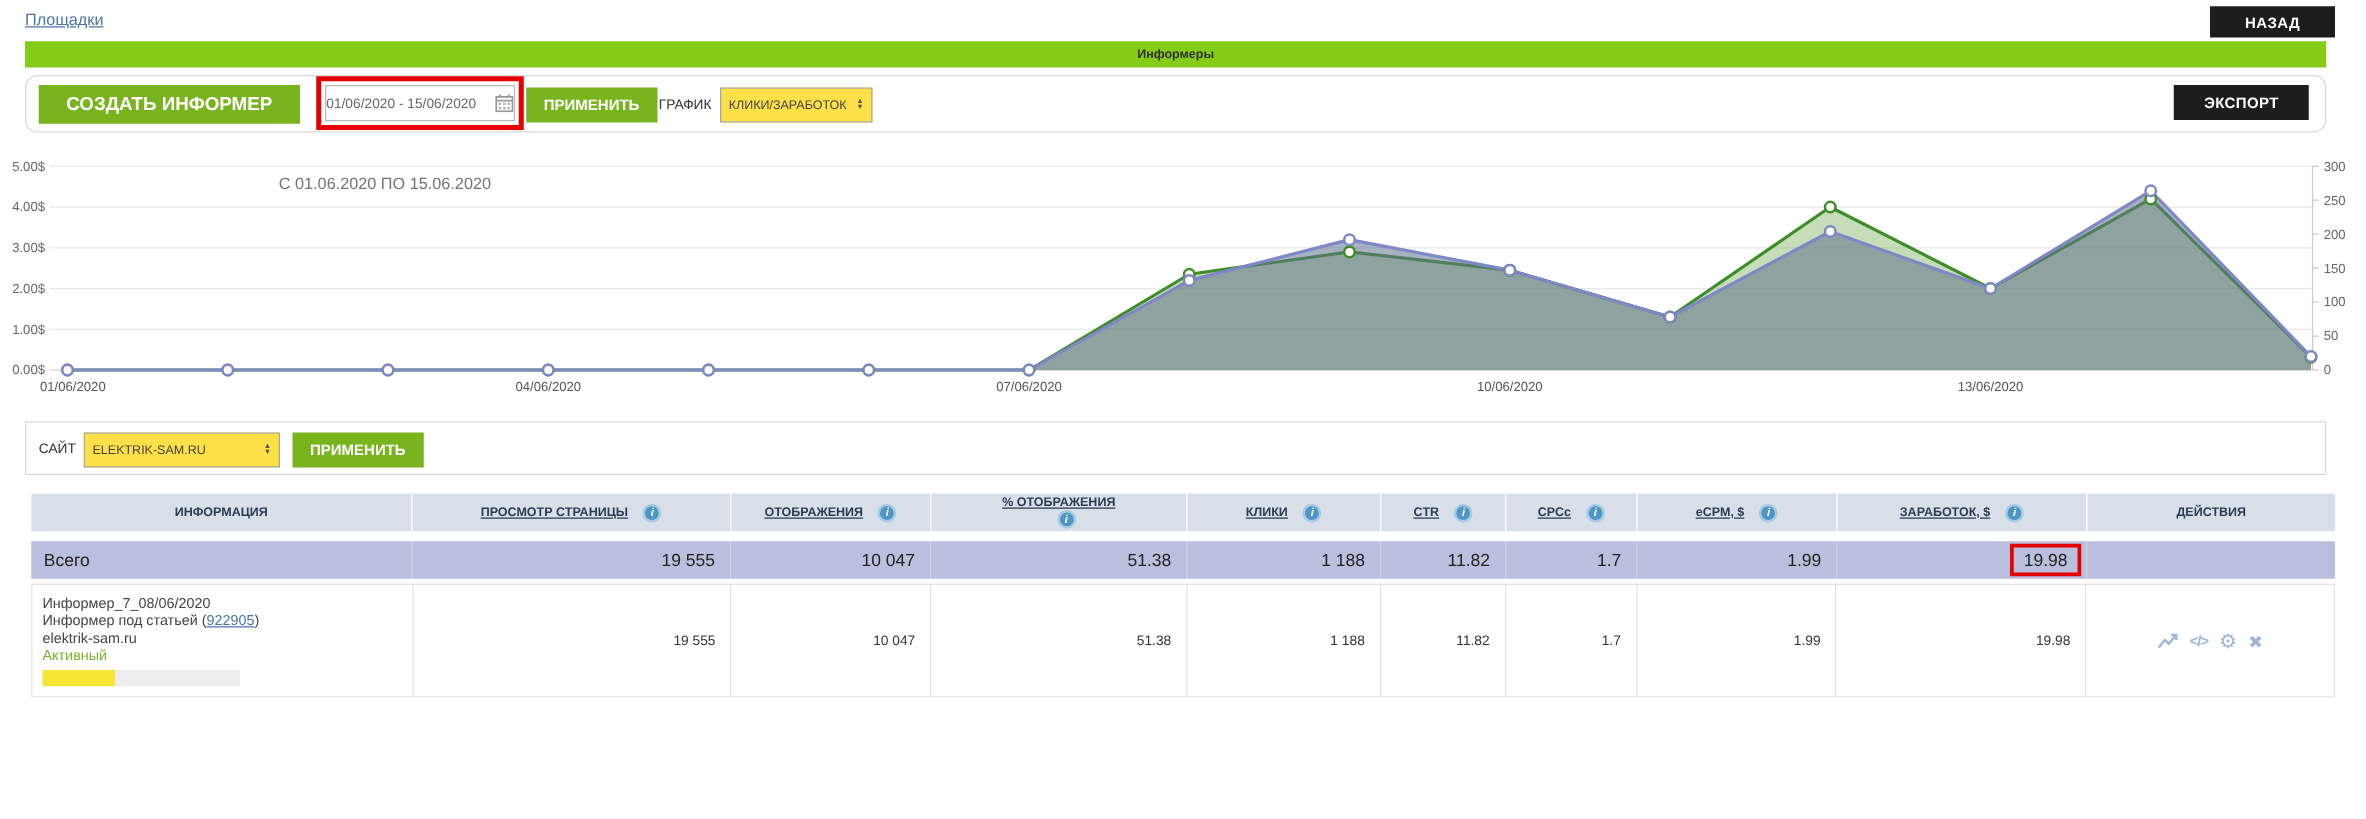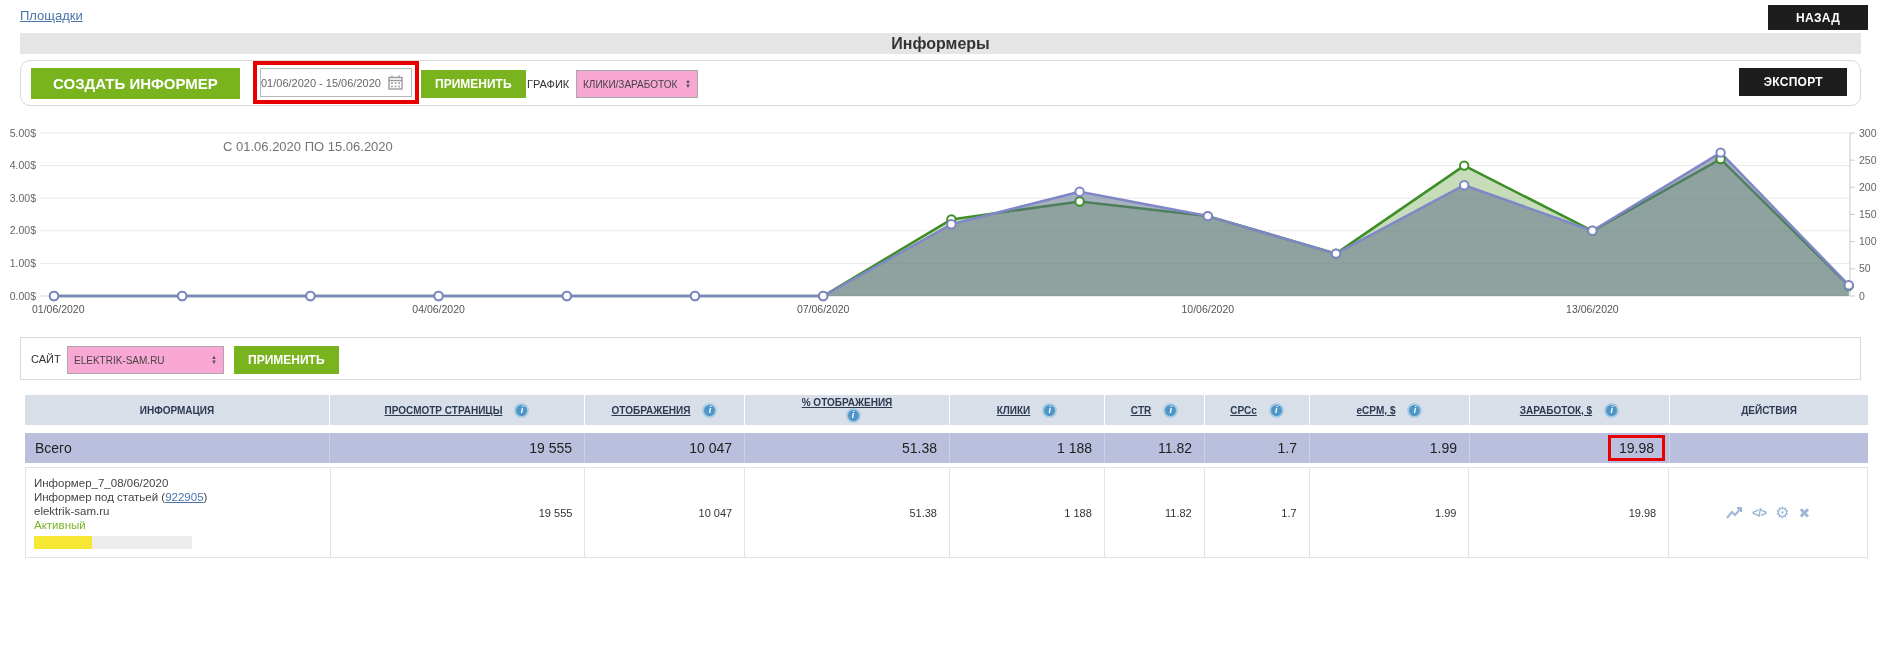--- a/index.html
+++ b/index.html
@@ -3,31 +3,31 @@
 <meta charset="utf-8">
 <style>
   * { margin:0; padding:0; box-sizing:border-box; }
   html,body { background:#fff; }
   body { font-family:"Liberation Sans", sans-serif; }
   .page { position:relative; width:1893px; height:655px; background:#fff; overflow:hidden; }
 
   .back-link { position:absolute; left:20px; top:8px; font-size:13px; color:#4a74a8; text-decoration:underline; cursor:pointer; }
   .btn-dark { background:#1d1d1d; color:#fff; font-weight:bold; font-size:12px; border:none; cursor:pointer; letter-spacing:.3px; }
   .btn-back { position:absolute; right:25px; top:5px; height:25px; padding:0 28px; }
-  .title-bar { position:absolute; left:20px; top:33px; width:1841px; height:21px; background:#e5e5e5; text-align:center; font-size:16px; font-weight:bold; color:#333; line-height:21px; }
+  .title-bar { position:absolute; left:20px; top:33px; width:1841px; height:21px; background:#84cc16; text-align:center; font-size:10px; font-weight:bold; color:#333; line-height:21px; }
 
   .panel { position:absolute; background:#fff; border:1px solid #d9d9d9; }
   .toolbar { left:20px; top:60px; width:1841px; height:46px;border-radius:10px; }
   .btn-green { background:#79b41f; color:#fff; font-weight:bold; border:none; cursor:pointer; }
   .btn-create { position:absolute; left:10px; top:7px; height:31px; padding:0 22px; font-size:15px; }
   .red-box { position:absolute; left:232px; top:0px; border:4px solid #e60000; padding:3px; background:#fff; }
-  .date-input { width:152px; height:29px; border:1px solid #b9b9b9; display:flex; align-items:center; justify-content:flex-start; gap:7px; font-size:11px; color:#666; cursor:pointer; background:#fff; }
+  .date-input { width:152px; height:29px; border:1px solid #b9b9b9; display:flex; align-items:center; justify-content:space-between; gap:7px; font-size:11px; color:#666; cursor:pointer; background:#fff; }
   .btn-apply-top { position:absolute; left:400px; top:9px; height:28px; padding:0 14px; font-size:12px; }
   .graph-label { position:absolute; left:506px; top:17px; font-size:11px; color:#333; }
-  .fake-select { border:1px solid #a9a9a9; background:#f9a8d4; display:flex; align-items:center; font-size:10px; color:#444; cursor:pointer; padding:0 6px; }
+  .fake-select { border:1px solid #a9a9a9; background:#fde047; display:flex; align-items:center; font-size:10px; color:#444; cursor:pointer; padding:0 6px; }
   .sel-graph { position:absolute; left:555px; top:9px; width:122px; height:28px; }
   .fake-select .sel-txt { flex:1; text-align:left; }
   .spinner { display:flex; flex-direction:column; font-size:6px; line-height:5px; color:#555; margin-left:4px; }
   .btn-export { position:absolute; right:13px; top:7px; height:28px; padding:0 24px; }
 
   .chart-wrap { position:absolute; left:0; top:110px; width:1893px; height:215px; }
   .annotation { position:absolute; left:223px; top:29px; font-size:13px; color:#737373; }
 
   .site-panel { left:20px; top:337px; width:1841px; height:43px;padding-left:30px; }
   .site-label { position:absolute; left:10px; top:15px; font-size:11px; color:#333; }

